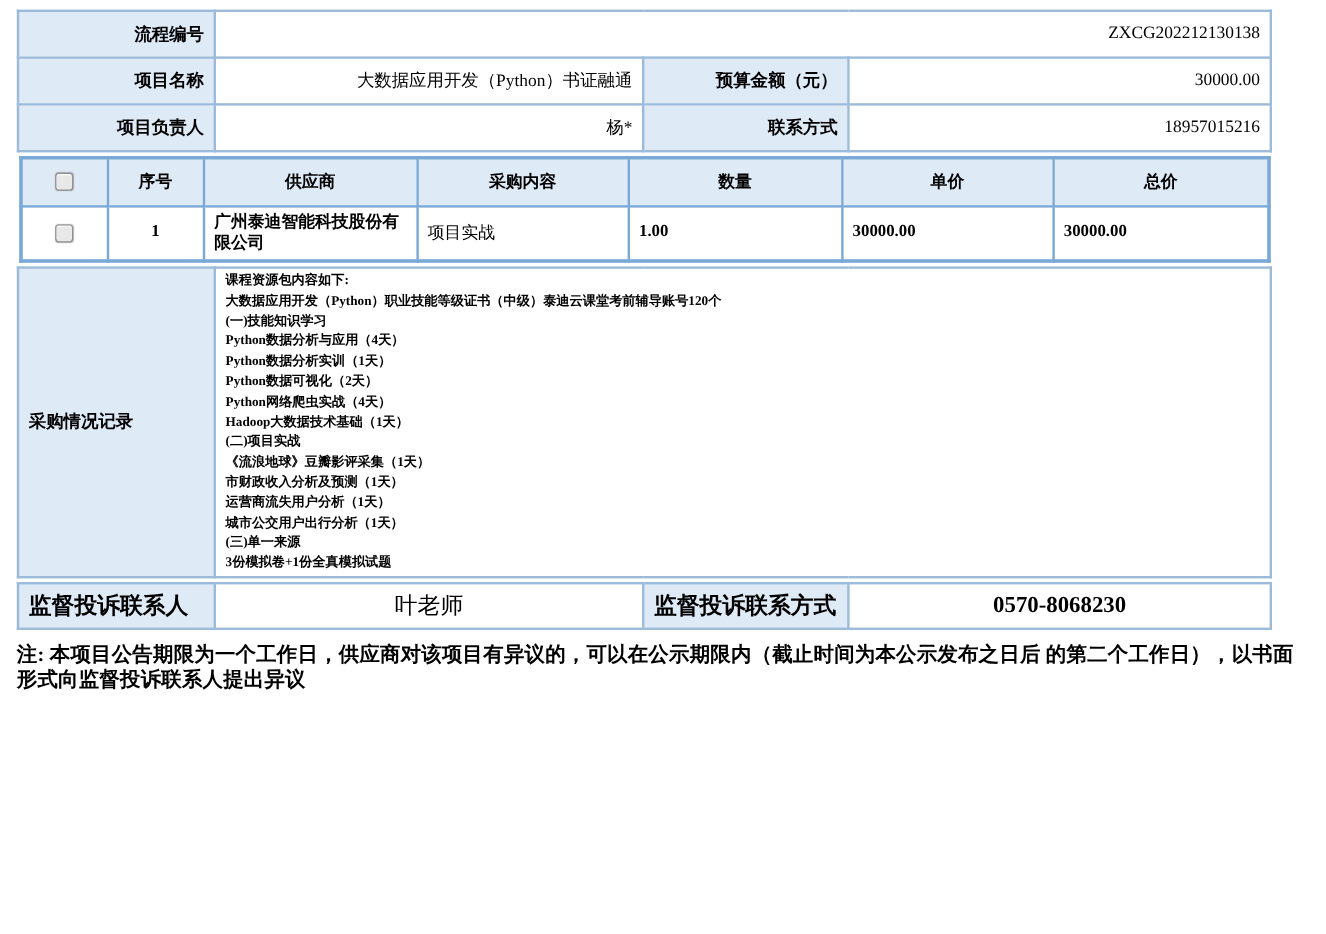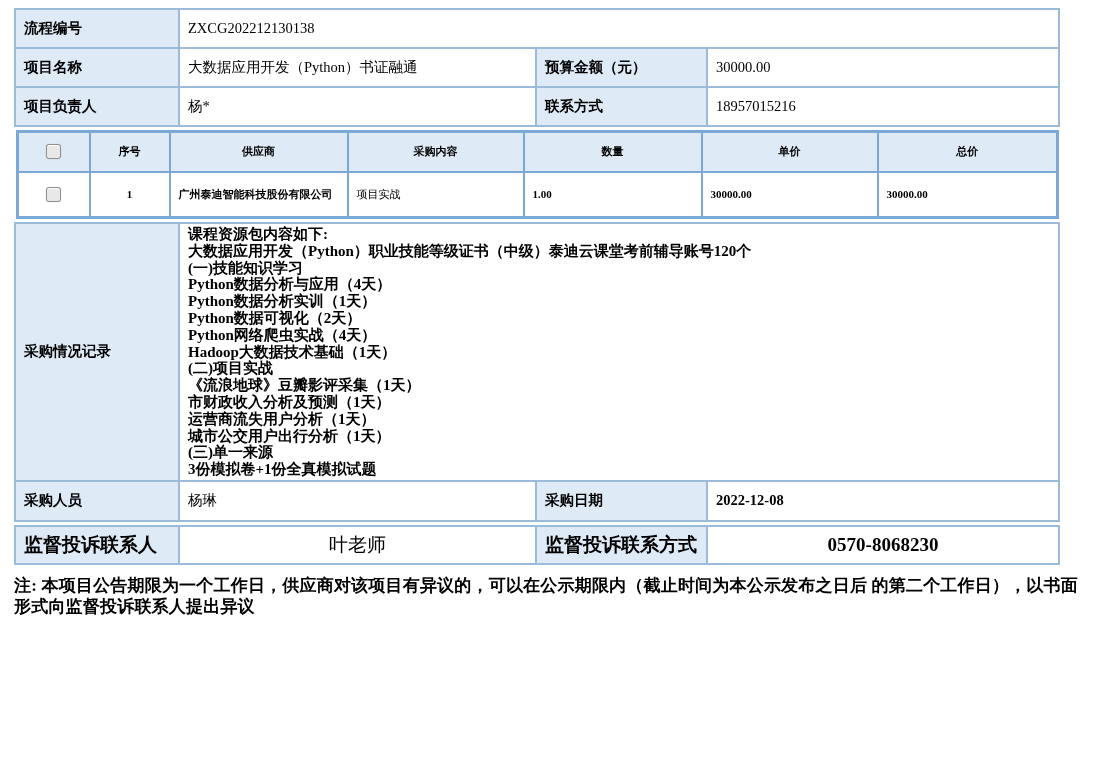--- a/index.html
+++ b/index.html
@@ -16,52 +16,52 @@
     padding:8px 14px 0 14px;
     background:#ffffff;color:#000;
     font-family:"Liberation Serif","DejaVu Serif",serif;
     overflow:hidden;
   }
   table{border-collapse:collapse;table-layout:fixed;}
   .main-table{width:1044px;}
   .main-table td{
     border:2px solid var(--border-main);
     padding:0 8px;font-size:14.5px;height:39px;
-    vertical-align:middle;overflow:hidden;
+    vertical-align:middle;overflow:hidden;text-align:right;
   }
   .label-cell{background:var(--cell-blue);font-weight:bold;}
   .section-title{
     background:var(--cell-blue);font-weight:bold;text-align:center;
   }
   
   .quote-table{width:1040px;margin:3px 0 3px 2px;border:3px solid var(--border-sub);}
   .quote-table td{
     border:2px solid var(--border-sub);
-    padding:2px 8px;font-size:11px;vertical-align:middle;overflow:hidden;
+    padding:2px 8px;font-size:14px;vertical-align:middle;overflow:hidden;
   }
   .quote-table .qhead td{height:40px;background:var(--cell-blue);font-weight:bold;text-align:center;}
   .quote-table .qrow td{height:46px;background:#fff;}
   .bold{font-weight:bold;}
   .center{text-align:center;}
   .checkbox{
     display:inline-block;width:15px;height:15px;
     background:var(--checkbox-bg);
     border:1px solid var(--checkbox-border);
     border-radius:3px;vertical-align:middle;
     box-shadow:inset 0 1px 1px rgba(255,255,255,.9), 0 0 1px rgba(0,0,0,.25);
   }
   .lower-table{width:1044px;}
   .lower-table td{
     border:2px solid var(--border-main);
     padding:2px 8px;font-size:14.5px;vertical-align:middle;overflow:hidden;
   }
   .row-h38 td{height:38px;}
   .row-h40 td{height:40px;}
   .record-cell{padding:4px 8px;}
-  .record-line{font-weight:bold;font-size:15px;line-height:16.8px;}
+  .record-line{font-weight:bold;font-size:11px;line-height:16.8px;}
   .bottom-table{width:1044px;margin-top:3px;}
   .bottom-table td{
     border:2px solid var(--border-main);
     padding:2px 8px;font-size:19px;height:38px;vertical-align:middle;margin-top:24px;
   }
   .footnote{
     margin-top:10px;width:1077px;
     font-size:17px;font-weight:bold;line-height:21px;
     letter-spacing:.2px;
   }
@@ -149,26 +149,20 @@
       <div class="record-line">Hadoop大数据技术基础（1天）</div>
       <div class="record-line">(二)项目实战</div>
       <div class="record-line">《流浪地球》豆瓣影评采集（1天）</div>
       <div class="record-line">市财政收入分析及预测（1天）</div>
       <div class="record-line">运营商流失用户分析（1天）</div>
       <div class="record-line">城市公交用户出行分析（1天）</div>
       <div class="record-line">(三)单一来源</div>
       <div class="record-line">3份模拟卷+1份全真模拟试题</div>
     </td>
   </tr>
-  <tr class="row-h40">
-    <td class="label-cell">采购人员</td>
-    <td>杨琳</td>
-    <td class="label-cell">采购日期</td>
-    <td class="bold">2022-12-08</td>
-  </tr>
 </tbody>
   </table>
 
 <table class="bottom-table">
   <colgroup>
       <col style="width:164px">
       <col style="width:357px">
       <col style="width:171px">
       <col style="width:352px">
     </colgroup>

